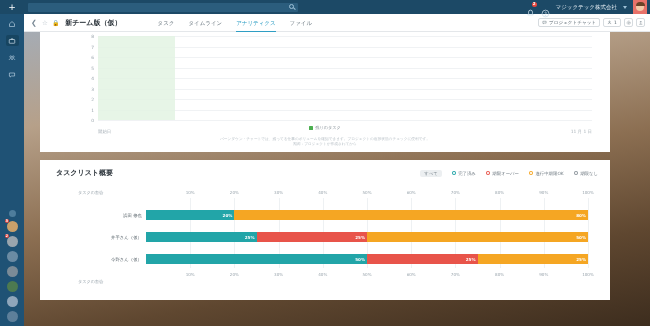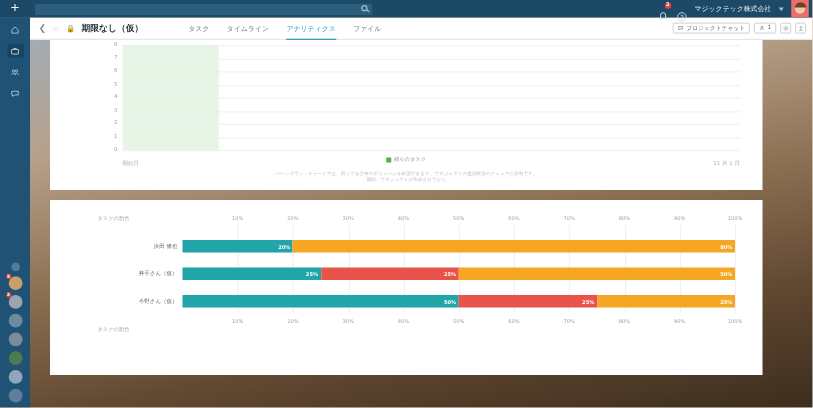--- a/index.html
+++ b/index.html
@@ -224,21 +224,21 @@
     <div class="rail-av" style="background:#8fa6bb;"></div>
     <div class="rail-av" style="background:#5d7f9a;"></div>
   </div>
 </div>
 
 <div class="projhdr">
   <div class="ph-left">
     <span class="ph-chev">❮</span>
     <span class="ph-star">☆</span>
     <span class="ph-lock">🔒</span>
-    <span class="ph-title">期限なし（仮）</span>
+    <span class="ph-title">新チーム版（仮）</span>
   </div>
   <div class="ph-tabs">
     <div class="ph-tab">タスク</div>
     <div class="ph-tab">タイムライン</div>
     <div class="ph-tab active">アナリティクス</div>
     <div class="ph-tab">ファイル</div>
   </div>
   <div class="ph-right">
     <div class="ph-btn">
       <svg viewBox="0 0 16 16" width="5" height="5" fill="none" stroke="#56646e" stroke-width="1.4">
@@ -297,20 +297,42 @@
       <span class="lb">残りのタスク</span>
     </div>
     <div class="bd-note">
       <div>バーンダウン・チャートでは、残ってる仕事のボリュームを確認できます。プロジェクトの進捗状況のチェックに便利です。</div>
       <div>期間：プロジェクトが作成されてから</div>
     </div>
   </div>
 </div>
 
 <div class="card-bottom">
+  <div class="tl-head">
+    <div class="tl-title">タスクリスト概要</div>
+    <div class="tl-legend">
+      <div class="tl-pill">すべて</div>
+      <div class="tl-leg-item">
+        <span class="tl-dot" style="background:#22a5a8"></span>
+        <span>完了済み</span>
+      </div>
+      <div class="tl-leg-item">
+        <span class="tl-dot" style="background:#e8544a"></span>
+        <span>期限オーバー</span>
+      </div>
+      <div class="tl-leg-item">
+        <span class="tl-dot" style="background:#f5a623"></span>
+        <span>進行中期限OK</span>
+      </div>
+      <div class="tl-leg-item">
+        <span class="tl-dot" style="background:#8d959c"></span>
+        <span>期限なし</span>
+      </div>
+    </div>
+  </div>
 
   <div class="tl-chart">
     <div class="tl-axis-label" style="left:22px; top:2px;">タスクの割合</div>
     <div class="tl-axis-label" style="left:22px; bottom:0px;">タスクの割合</div>
     <div class="tl-grid" id="tl-grid">
         <div class="tl-vline" style="left: 10%;"></div>
         <div class="tl-tick-top" style="left: 10%;">10%</div>
         <div class="tl-tick-bot" style="left: 10%;">10%</div>
         <div class="tl-vline" style="left: 20%;"></div>
         <div class="tl-tick-top" style="left: 20%;">20%</div>

